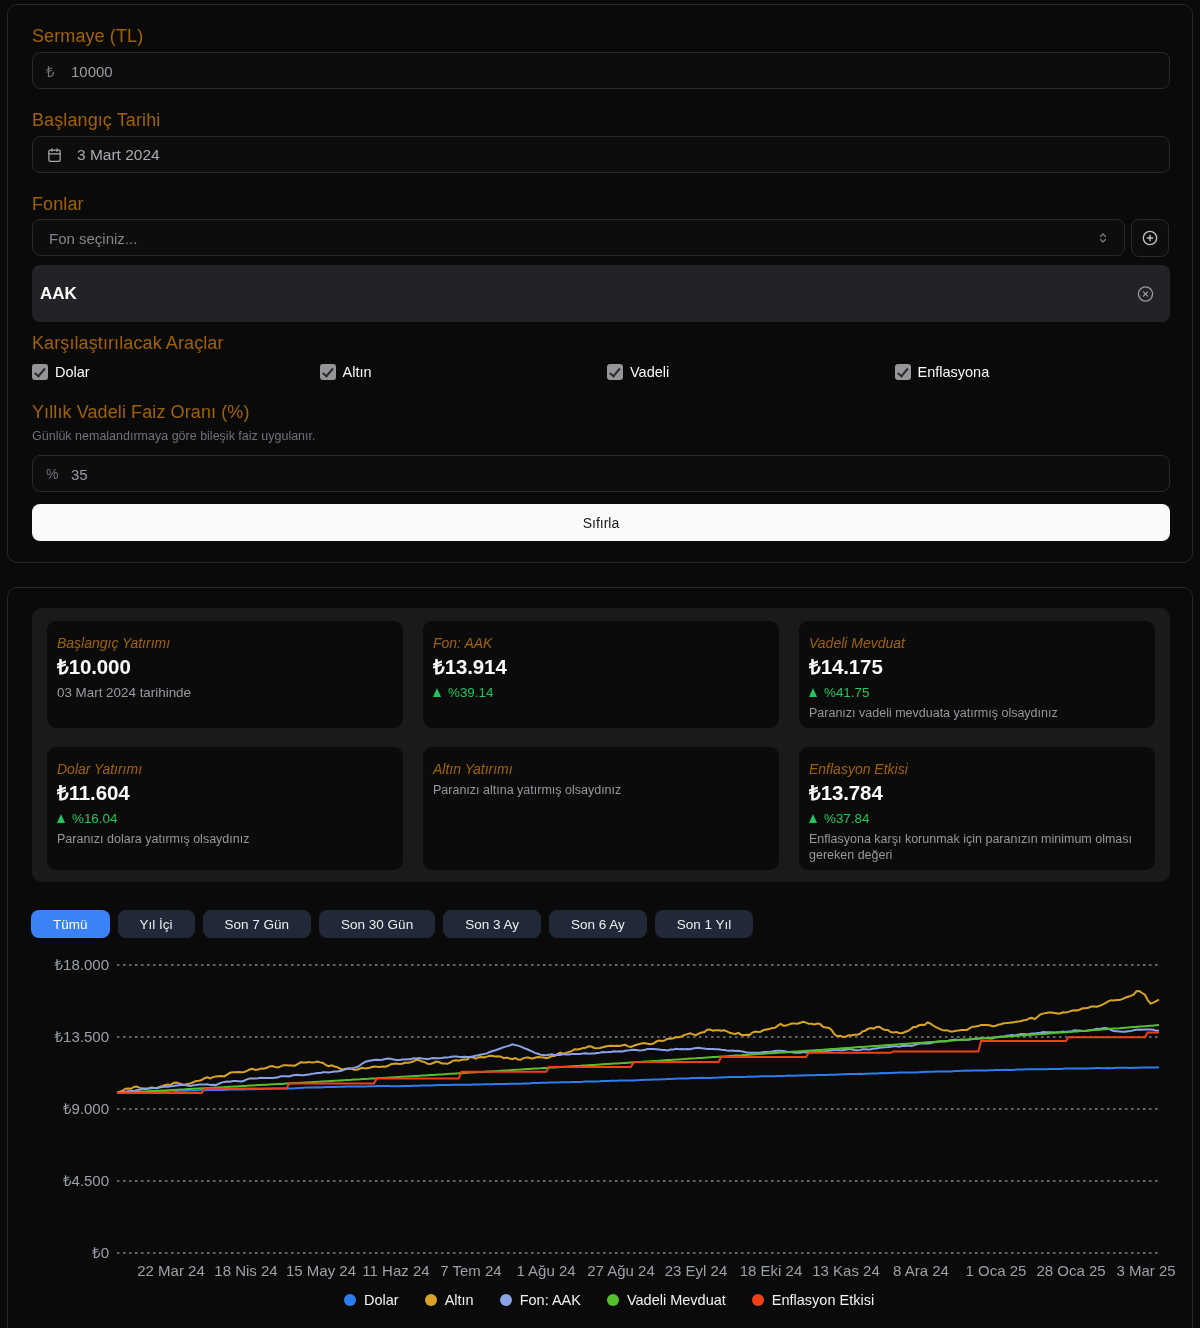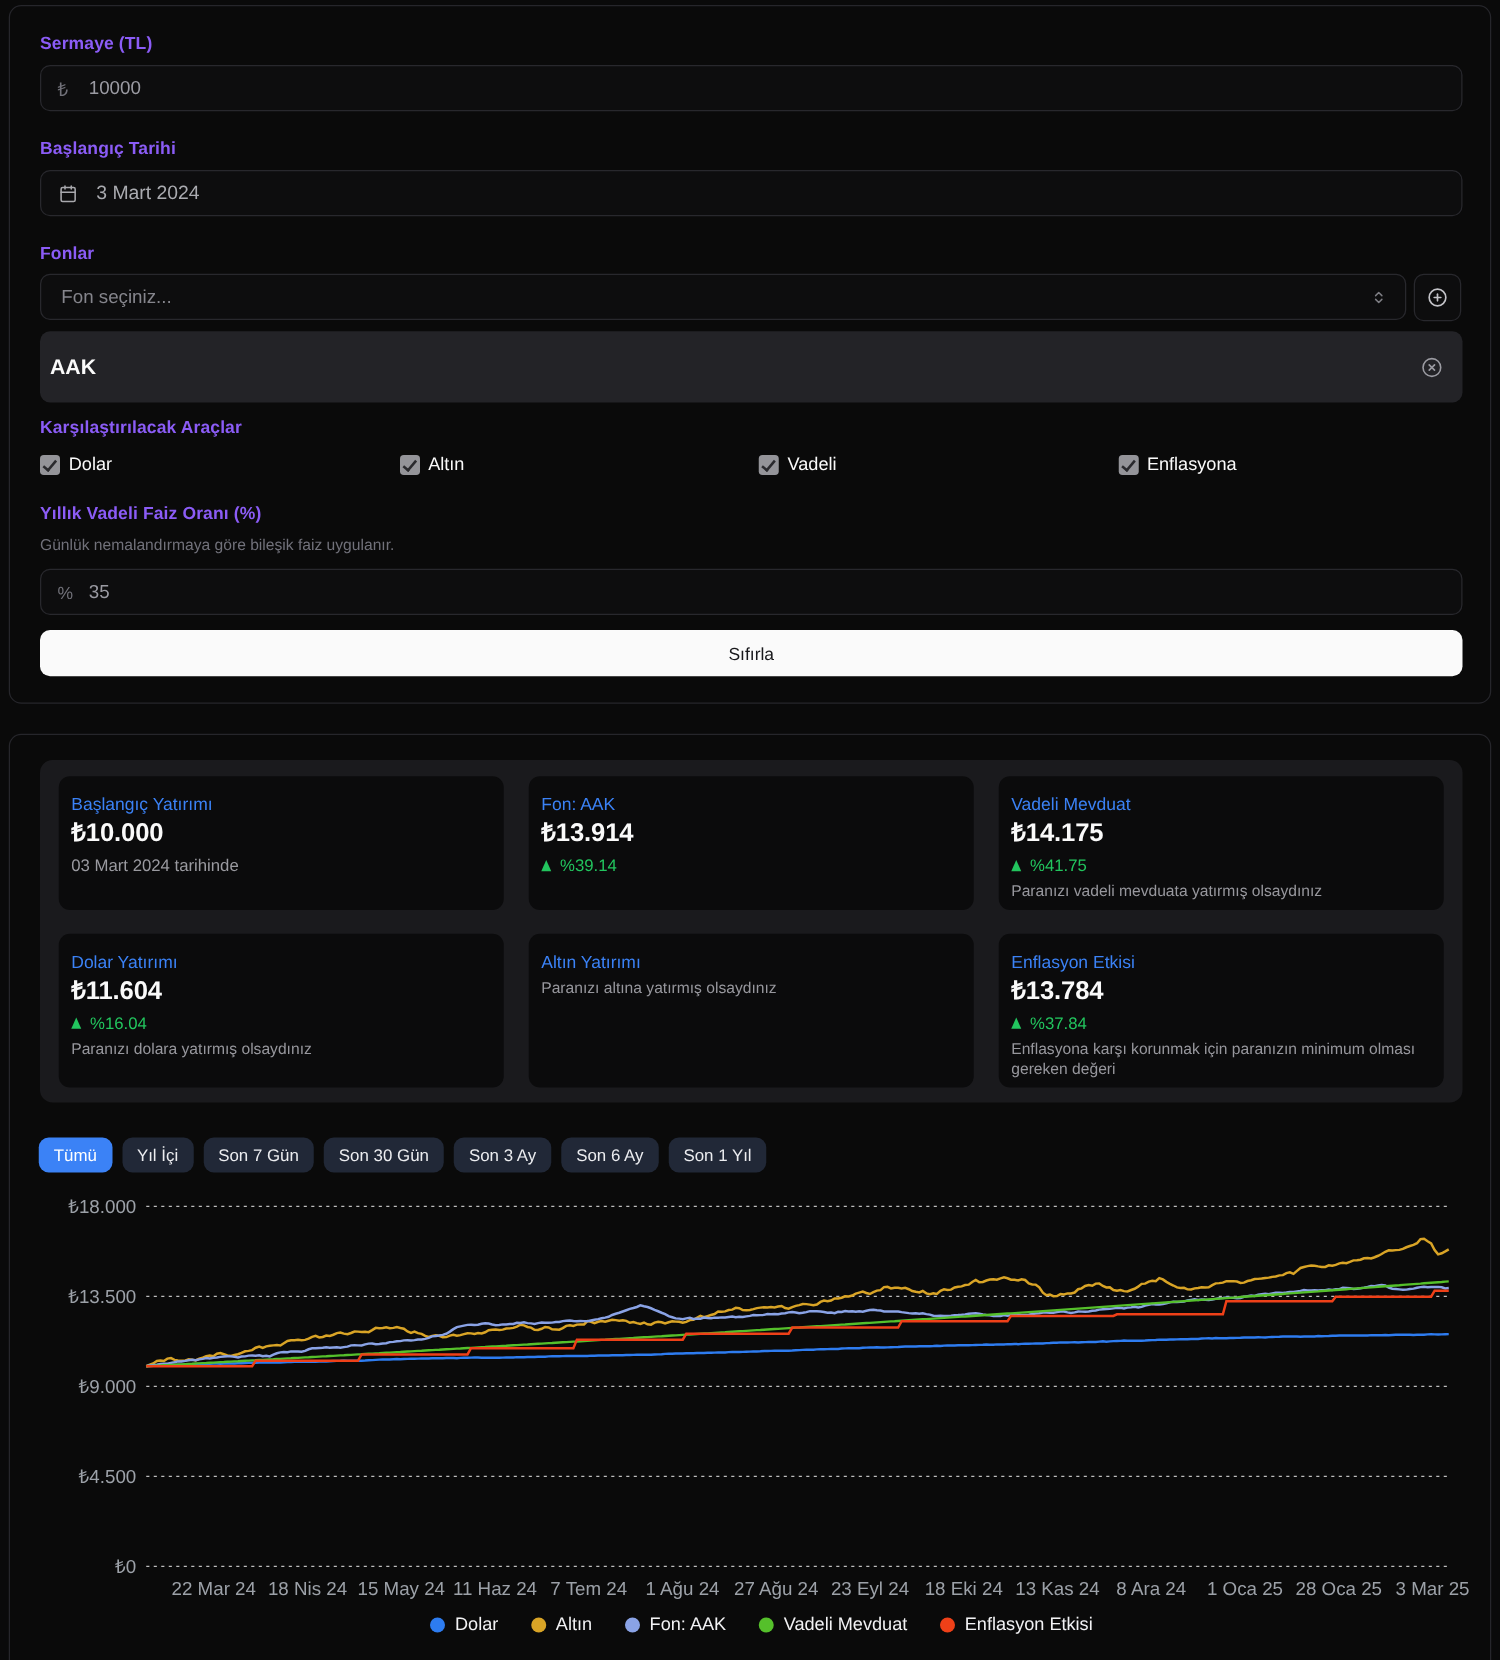--- a/index.html
+++ b/index.html
@@ -1,21 +1,21 @@
 <!DOCTYPE html>
 <html lang="tr"><head>
 <meta charset="utf-8">
 <style>
 * { box-sizing: border-box; margin:0; padding:0; }
 html,body { background:#0a0a0a; font-family:"Liberation Sans",sans-serif; }
 body { width:1200px; height:1328px; position:relative; overflow:hidden; }
 .panel { position:absolute; left:7px; width:1186px; background:#0a0a0a; border:1px solid #26262b; border-radius:10px; }
 #p1 { top:4px; height:559px; }
 #p2 { top:587px; height:780px; }
-.lbl { position:absolute; left:24px; font-size:14px; font-weight:700; color:#8b5cf6; letter-spacing:0.1px; }
+.lbl { position:absolute; left:24px; font-size:18px; font-weight:400; color:#a16207; letter-spacing:0.1px; }
 .inp { position:absolute; left:24px; width:1138px; height:37px; border:1px solid #28282d; border-radius:8px; background:#0d0d0e; }
 .ico { position:absolute; top:50%; transform:translateY(-50%); }
 .itxt { position:absolute; left:38px; top:50%; transform:translateY(-50%); font-size:15px; color:#9a9aa2; }
 </style>
 </head>
 <body>
 <div id="p1" class="panel">
   <div class="lbl" style="top:21px;">Sermaye (TL)</div>
   <div class="inp" style="top:47px;">
     <span class="ico" style="left:13px; color:#717179; font-size:15px;">₺</span>
@@ -180,23 +180,23 @@
     <div class="li"><span class="ld" style="background:#ef4018;"></span>Enflasyon Etkisi</div>
   </div>
 </div>
 
 <style>
 .cbrow { display:flex; align-items:center; }
 .cb { width:16px; height:16px; border-radius:3px; background:#949499; position:relative; display:inline-block; }
 .cb::after { content:""; position:absolute; left:5px; top:1.5px; width:4px; height:8.5px; border:solid #2a2a2e; border-width:0 2.2px 2.2px 0; transform:rotate(40deg); }
 .cbl { margin-left:7px; font-size:14.5px; color:#fafafa; }
 .card { background:#0b0b0c; border-radius:9px; padding:12px 10px; position:relative; overflow:hidden; }
-.ct { font-size:14px; line-height:20px; color:#3b82f6; }
+.ct { font-size:14px; line-height:20px; color:#a16207;font-style:italic; }
 .cv { font-size:20.5px; line-height:28px; font-weight:700; color:#fafafa; letter-spacing:-0.1px; }
 .cg { font-size:13.4px; line-height:19px; color:#22c55e; margin-top:2px; display:flex; align-items:center; }
 .tri { width:0; height:0; border-left:4.8px solid transparent; border-right:4.8px solid transparent; border-bottom:9.5px solid #22c55e; display:inline-block; margin-right:7px; }
 .cd { font-size:13.4px; line-height:19px; color:#9a9aa0; margin-top:2px; }
 .cd2 { font-size:12.5px; line-height:16px; color:#97979d; margin-top:3px; }
-.tab { height:28px; padding:0 12px; display:flex; align-items:center; background:#212837; border-radius:8px; font-size:13.5px; color:#ecedf0; }
+.tab { height:28px; padding:0 22px; display:flex; align-items:center; background:#212837; border-radius:8px; font-size:13.5px; color:#ecedf0; }
 .tab.on { background:#3b82f6; color:#fff; }
 .li { display:flex; align-items:center; font-size:14.5px; color:#f2f2f4; }
 .ld { width:12px; height:12px; border-radius:50%; display:inline-block; margin-right:8px; }
 </style>
 
 </body></html>

